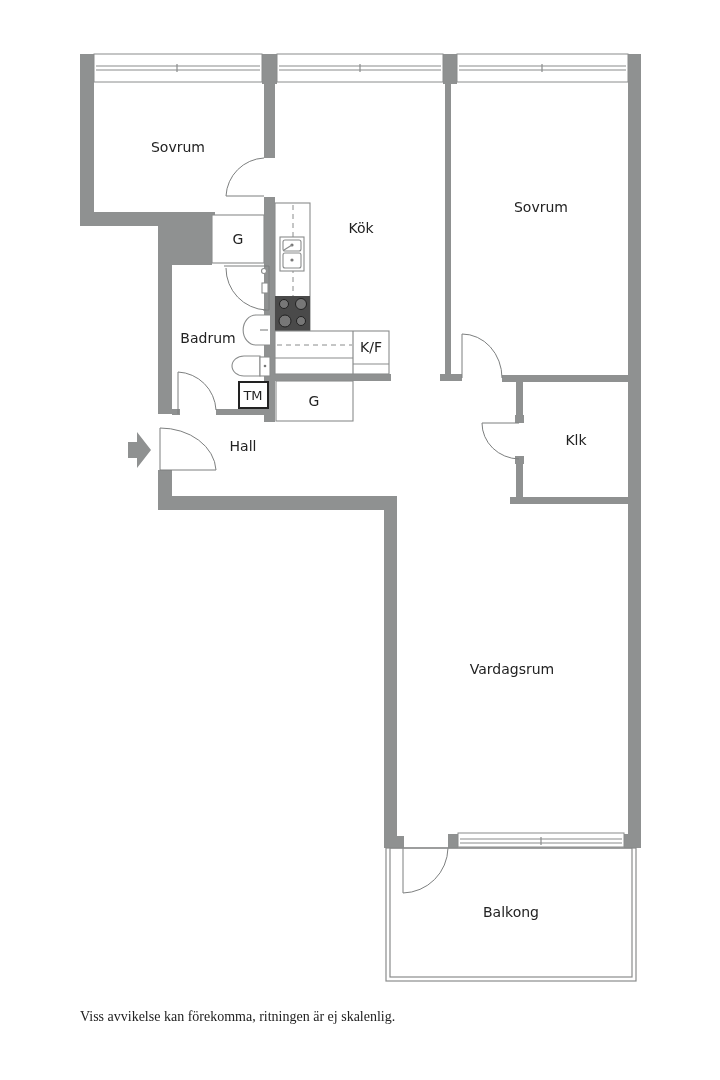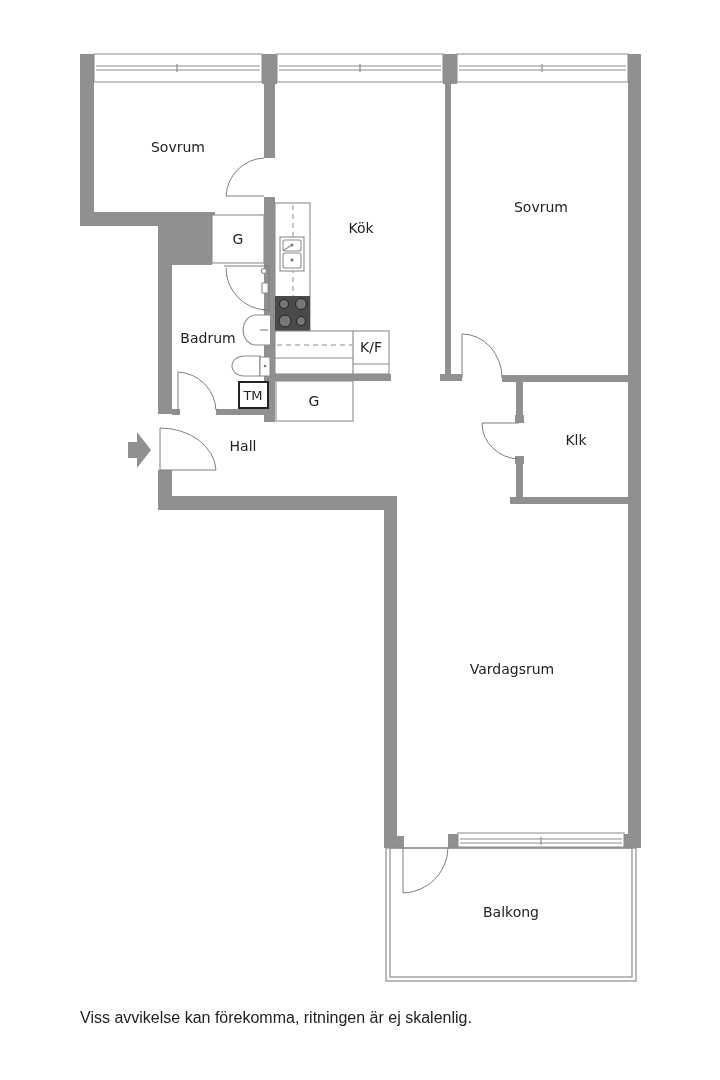--- a/index.html
+++ b/index.html
@@ -6,21 +6,21 @@
     body { width: 720px; height: 1080px; position: relative; overflow: hidden; font-family: "DejaVu Sans", sans-serif; }
     #plan { position: absolute; left: 0; top: 0; width: 720px; height: 1080px; }
     .wall { fill: #8f9191; }
     .thin { fill: none; stroke: #8a8c8c; stroke-width: 1.2; }
     .win { fill: #ffffff; stroke: #8a8c8c; stroke-width: 1; }
     .door { fill: none; stroke: #7d7f7f; stroke-width: 1; }
     .fix { fill: #ffffff; stroke: #8a8c8c; stroke-width: 1.1; }
     .dash { fill: none; stroke: #8a8c8c; stroke-width: 1; stroke-dasharray: 5 4; }
     .lbl { font-family: "DejaVu Sans", sans-serif; font-size: 14px; fill: #222222; text-anchor: middle; dominant-baseline: middle; }
     .lbl-sm { font-size: 13px; }
-    .note { position: absolute; left: 80px; top: 1009px; font-family: Liberation Sans, sans-serif; font-size: 16px; color: #222222; }
+    .note { position: absolute; left: 80px; top: 1009px; font-family: Liberation Serif, serif; font-size: 14px; color: #222222; }
   </style>
 </head>
 <body>
 
 <svg id="plan" viewBox="0 0 720 1080" xmlns="http://www.w3.org/2000/svg">
 
   <g>
 
     <rect class="wall" x="80" y="54" width="14" height="170"></rect>
 

